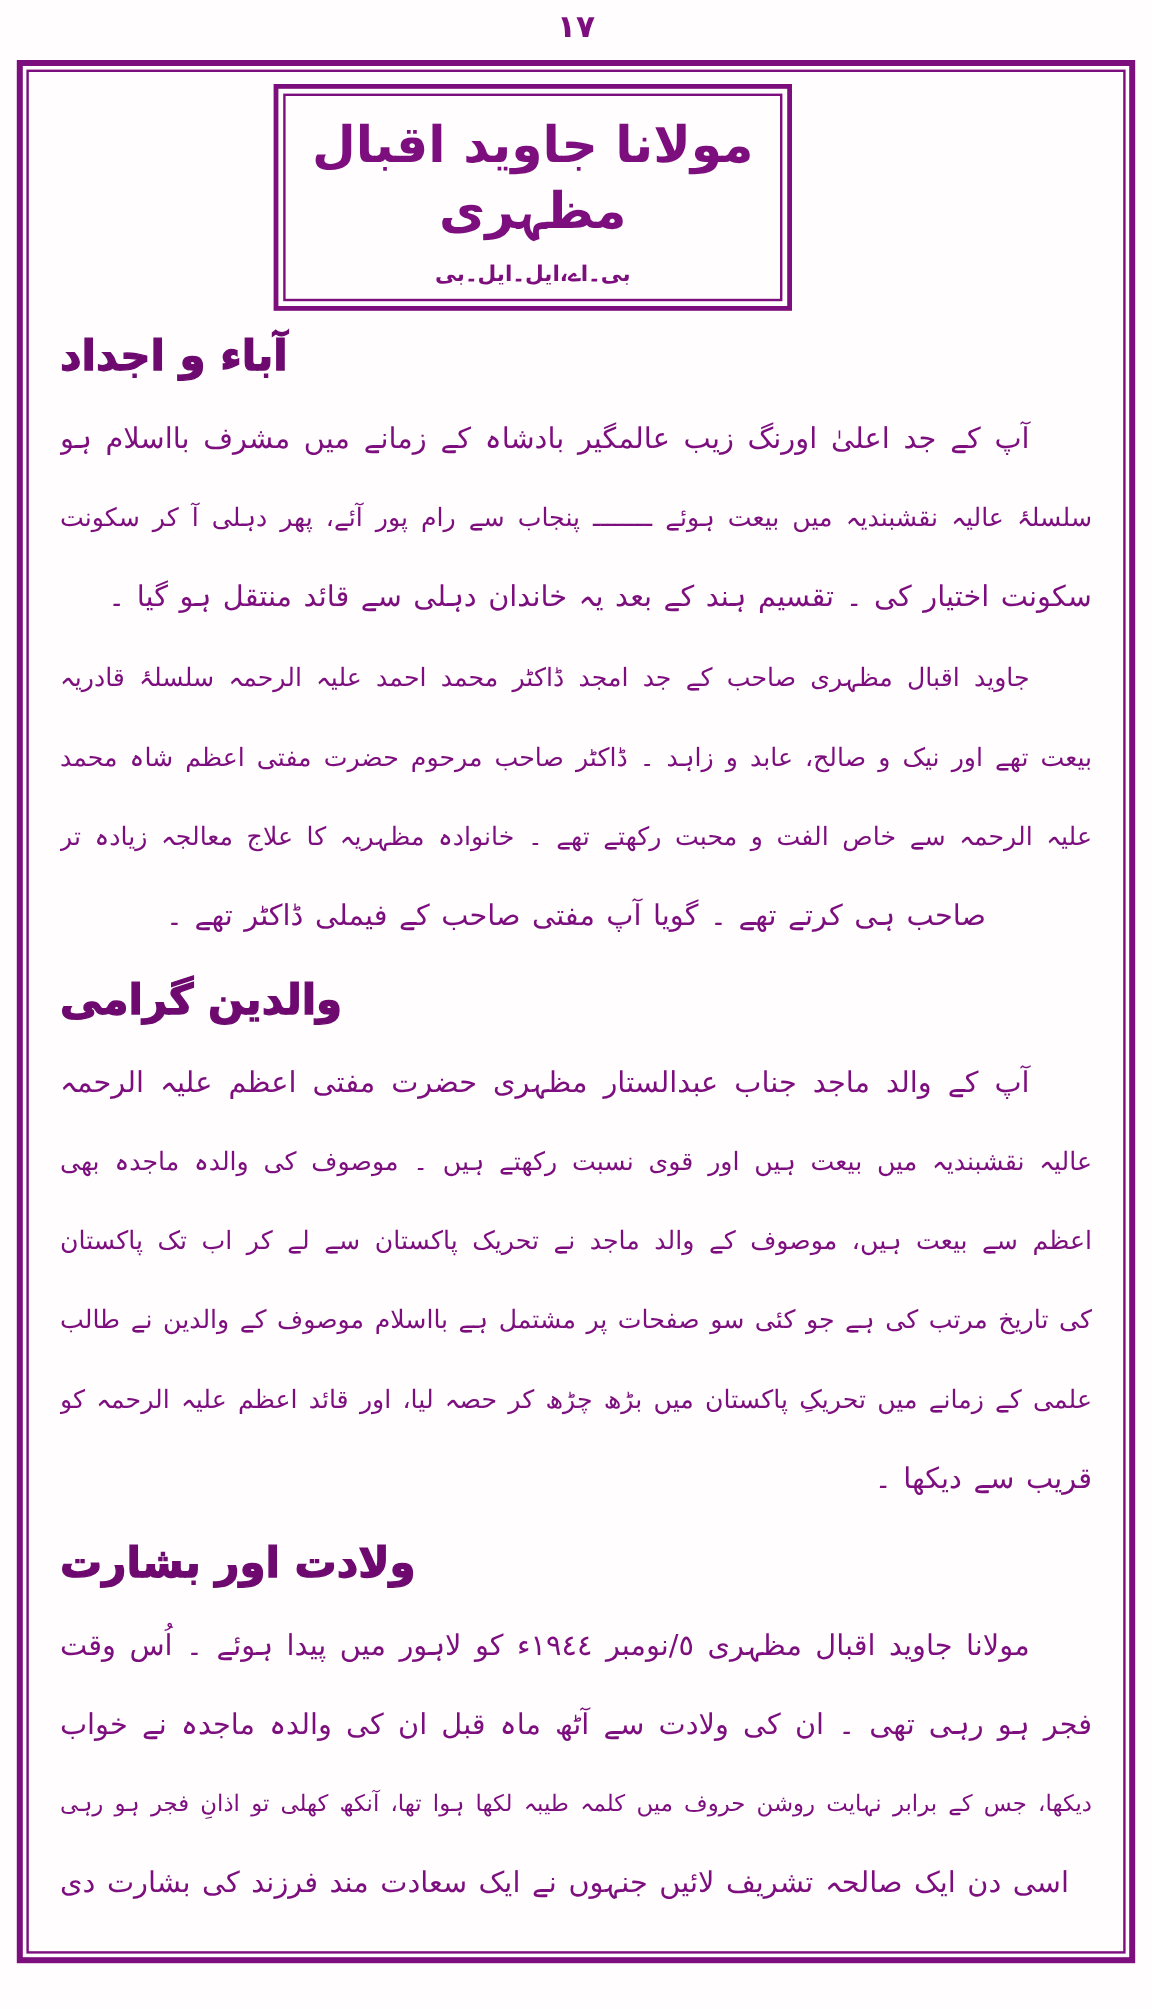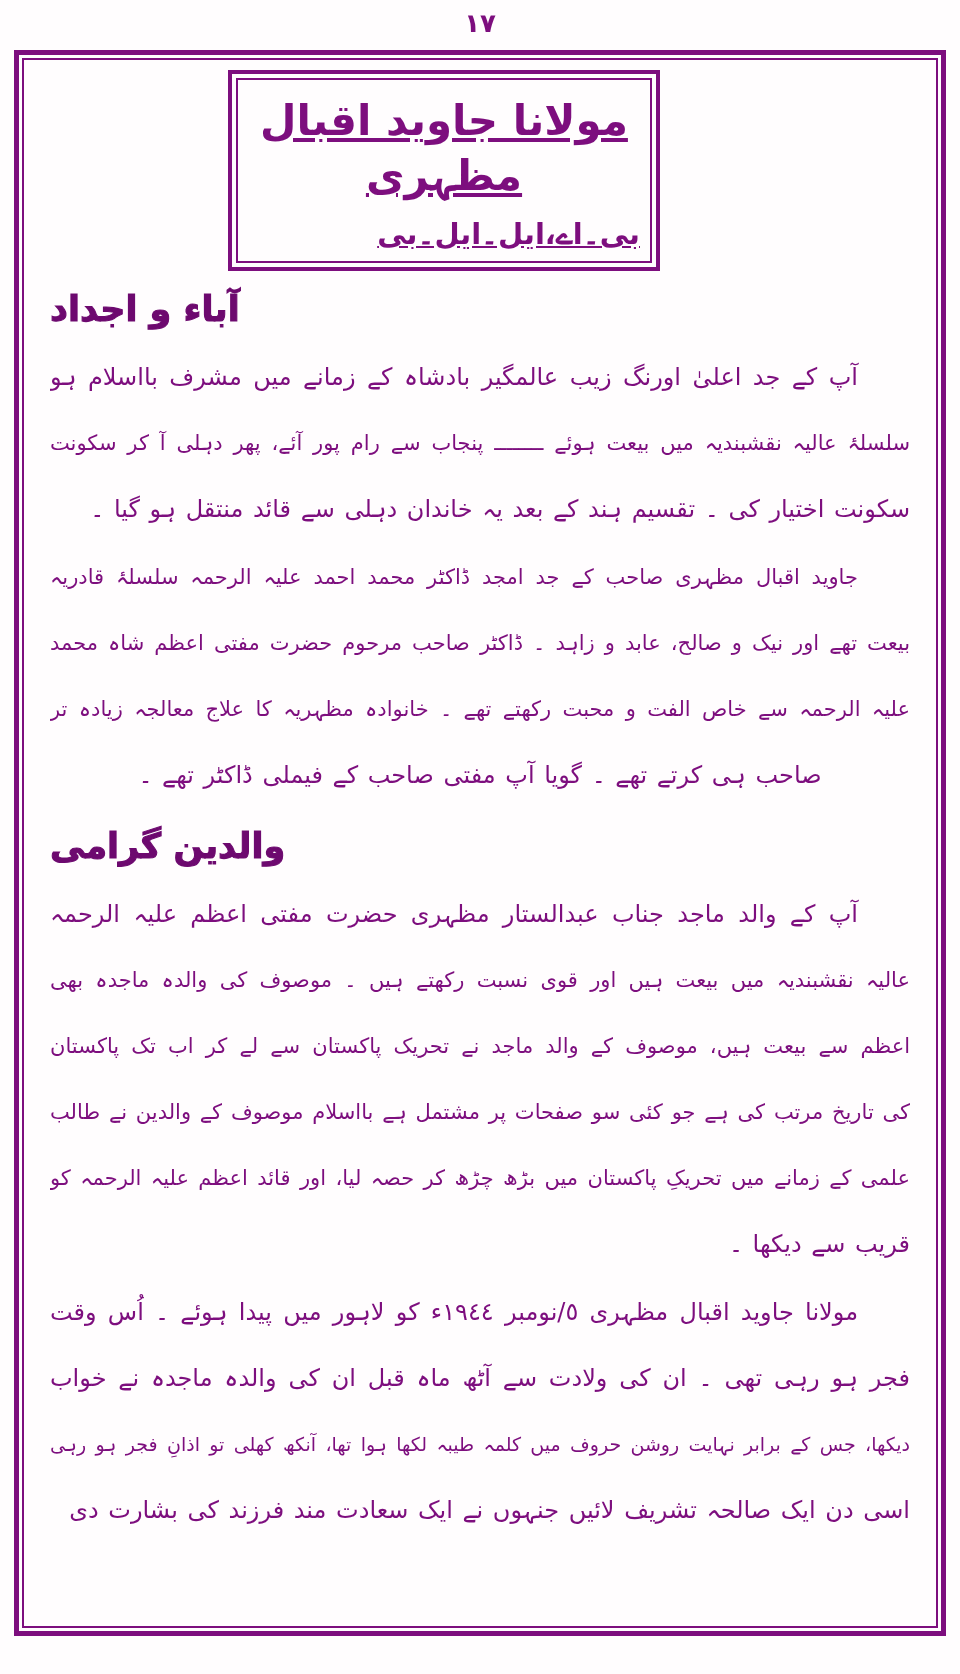--- a/index.html
+++ b/index.html
@@ -41,38 +41,36 @@
     box-sizing:border-box;
     padding:6px 26px 8px 26px;
     overflow:hidden;
   }
 
   
   .title-box-outer{
     width:424px;
     margin:4px 250px 12px auto; 
     border:4px solid var(--ink);
-    text-decoration:underline;
   }
   .title-box-inner{
     border:2px solid var(--ink);
     margin:4px;
     padding:14px 10px 10px 10px;
     text-align:center;
   }
   .title-name{
     font-size:42px;
     font-weight:bold;
     line-height:1.3;
   }
   .title-degrees{
-    font-size:29px;
+    font-size:18px;
     font-weight:bold;
     margin-top:14px;
-    text-align:right;
   }
 
   .section-heading{
     font-size:35px;
     font-weight:bold;
     color:var(--heading-ink);
     text-align:left;
     margin:14px 2px 10px 0;
     -webkit-text-stroke:1.1px var(--heading-ink);
     letter-spacing:1px;
@@ -87,21 +85,21 @@
     overflow:hidden;
     text-align:justify;
     text-align-last:justify;
     word-spacing:2px;
   }
   .line.sm{font-size:21px;}
   .line.xs{font-size:19px;}
   .line.first{padding-right:52px;}
   .line.end-right{text-align:right;text-align-last:right;}
   .line.end-right-indent{text-align:right;text-align-last:right;padding-left:110px;}
-  .line.end-center{text-align:right;text-align-last:center;}
+  .line.end-center{text-align:left;text-align-last:center;}
 </style>
 </head>
 <body>
 
 <div class="page">
 
   <div class="page-number">١٧</div>
 
   <div class="frame-outer">
     <div class="frame-inner">
@@ -129,20 +127,21 @@
       <h2 class="section-heading">والدین گرامی</h2>
       <div class="para">
         <div class="line first">آپ کے والد ماجد جناب عبدالستار مظہری حضرت مفتی اعظم علیہ الرحمہ سے سلسلہ</div>
         <div class="line sm">عالیہ نقشبندیہ میں بیعت ہیں اور قوی نسبت رکھتے ہیں ۔ موصوف کی والدہ ماجدہ بھی حضرت مفتی</div>
         <div class="line sm">اعظم سے بیعت ہیں، موصوف کے والد ماجد نے تحریک پاکستان سے لے کر اب تک پاکستان</div>
         <div class="line sm">کی تاریخ مرتب کی ہے جو کئی سو صفحات پر مشتمل ہے بااسلام موصوف کے والدین نے طالب</div>
         <div class="line sm">علمی کے زمانے میں تحریکِ پاکستان میں بڑھ چڑھ کر حصہ لیا، اور قائد اعظم علیہ الرحمہ کو بہت</div>
         <div class="line end-right-indent">قریب سے دیکھا ۔</div>
       </div>
 
+      <h2 class="section-heading">ولادت اور بشارت</h2>
       <div class="para">
         <div class="line first">مولانا جاوید اقبال مظہری ٥/نومبر ١٩٤٤ء کو لاہور میں پیدا ہوئے ۔ اُس وقت اذانِ</div>
         <div class="line">فجر ہو رہی تھی ۔ ان کی ولادت سے آٹھ ماہ قبل ان کی والدہ ماجدہ نے خواب میں چاند</div>
         <div class="line xs">دیکھا، جس کے برابر نہایت روشن حروف میں کلمہ طیبہ لکھا ہوا تھا، آنکھ کھلی تو اذانِ فجر ہو رہی تھی ۔</div>
         <div class="line end-center">اسی دن ایک صالحہ تشریف لائیں جنہوں نے ایک سعادت مند فرزند کی بشارت دی ۔</div>
       </div>
 
     </div>
   </div>
 </div>

